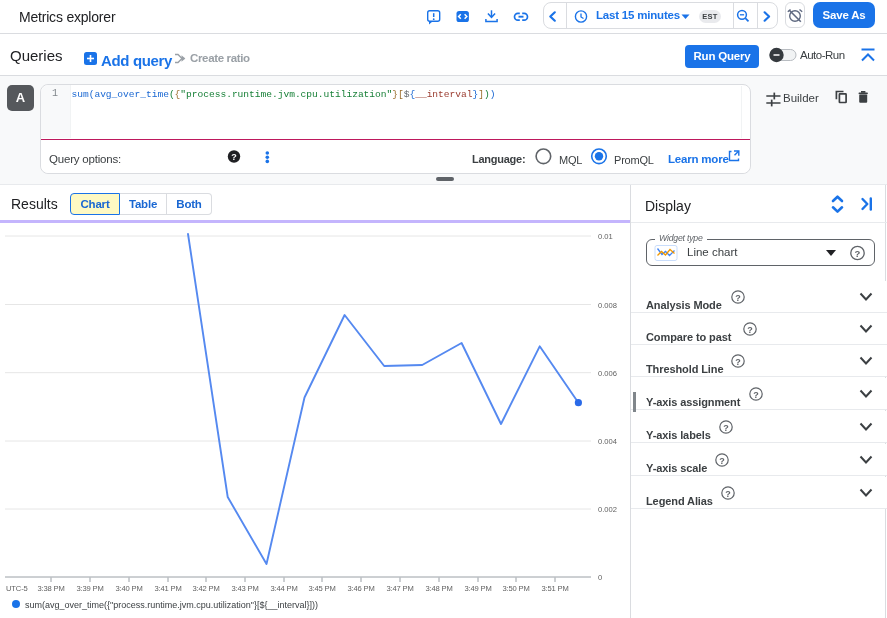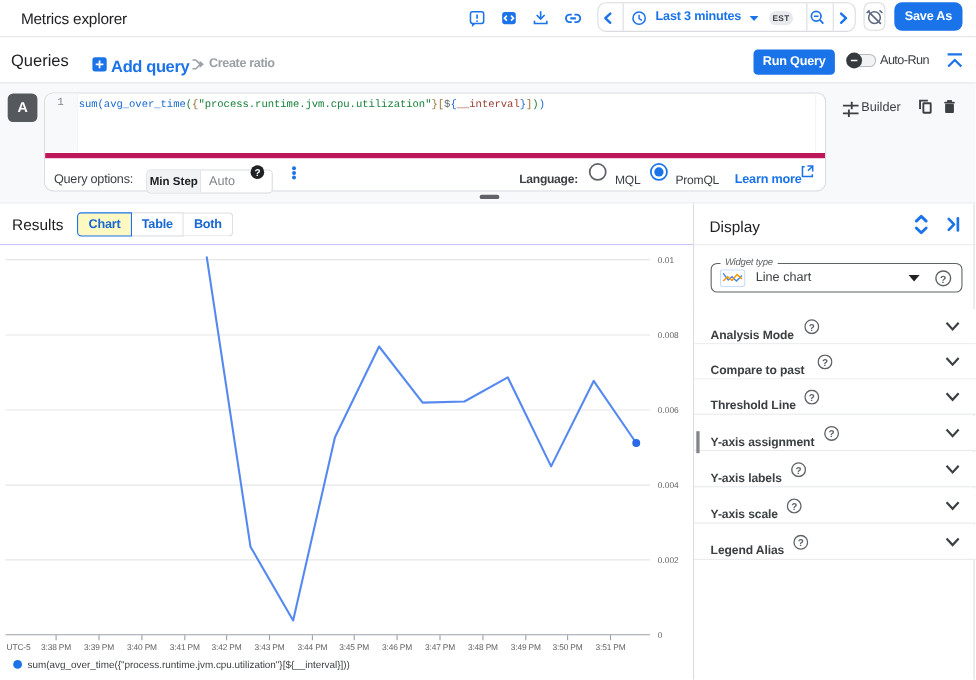--- a/index.html
+++ b/index.html
@@ -22,26 +22,26 @@
   .cratio { position:absolute; left:190px; top:52px; font-size:11.5px; letter-spacing:-0.35px; font-weight:bold; color:#9aa0a6; }
   .runq { position:absolute; left:685px; top:45px; width:74px; height:23px; background:#1a73e8; border-radius:4px; color:#fff; font-size:11.5px; letter-spacing:-0.2px; font-weight:bold; text-align:center; line-height:23px; }
   .autorun-label { position:absolute; left:800px; top:49px; font-size:11.5px; letter-spacing:-0.5px; color:#3c4043; }
   
   .qsection { position:absolute; left:0; top:76px; width:887px; height:109px; background:#f8f9fa; border-bottom:1px solid #e8eaed; }
   .abadge { position:absolute; left:7px; top:9px; width:27px; height:26px; background:#55585c; border-radius:5px; color:#fff; font-weight:bold; font-size:13px; text-align:center; line-height:26px; }
   .qcard { position:absolute; left:40px; top:8px; width:711px; height:90px; background:#fff; border:1px solid #dadce0; border-radius:8px; }
   .gutter { position:absolute; left:0; top:0; width:30px; height:53px; background:#f8f9fa; border-right:1px solid #f1f3f4; border-radius:8px 0 0 0; }
   .lineno { position:absolute; left:11px; top:3px; font-size:10px; color:#80868b; font-family:"Liberation Mono", monospace; }
   .codeline { position:absolute; left:30.5px; top:3.5px; font-size:9.6px; font-family:"Liberation Mono", monospace; white-space:pre; letter-spacing:-0.03px; }
-  .qopts { position:absolute; left:0; top:54px; width:709px; height:34px; border-top:5px solid #be185d; background:#fff; border-radius:0 0 8px 8px; }
+  .qopts { position:absolute; left:0; top:54px; width:709px; height:34px; border-top:1px solid #be185d; background:#fff; border-radius:0 0 8px 8px; }
   .minstep { position:absolute; left:92px; top:10px; height:22px; width:115px; border:1px solid #dadce0; border-radius:4px; background:#fff; }
   .builder { position:absolute; left:783px; top:16px; font-size:11.5px; color:#3c4043; }
   .dragpill { position:absolute; left:436px; top:101px; width:18px; height:4px; background:#5f6368; border-radius:2px; }
   
-  .rrow { position:absolute; left:0; top:185px; width:631px; height:38px; background:#fff; border-bottom:1px solid #c4b5fd; }
+  .rrow { position:absolute; left:0; top:185px; width:631px; height:38px; background:#fff; border-bottom:3px solid #c4b5fd; }
   .results-t { position:absolute; left:11px; top:11px; font-size:14px; color:#202124; }
   .seg { position:absolute; left:70px; top:8px; height:22px; display:flex; }
   .seg div { font-size:11.5px; letter-spacing:-0.2px; font-weight:bold; color:#1967d2; line-height:20px; text-align:center; border:1px solid #dadce0; background:#fff; }
   .seg .on { background:#fef9c3; border:1px solid #1a73e8; color:#1967d2; }
   
   .rpanel { position:absolute; left:630px; top:185px; width:257px; height:433px; background:#fff; border-left:1px solid #dadce0;padding-left:44px; }
   .display-t { position:absolute; left:14px; top:13px; font-size:14px; color:#202124; }
   .rphead { position:absolute; left:0; top:37px; width:257px; height:1px; background:#e8eaed; }
   .wtbox { position:absolute; left:15px; top:54px; width:229px; height:27px; border:1px solid #5f6368; border-radius:6px; background:#fff; }
   .wtlabel { position:absolute; left:24px; top:48px; font-size:8.7px; letter-spacing:-0.2px; color:#5f6368; background:#fff; padding:0 4px;font-style:italic; }
@@ -52,21 +52,21 @@
   .chart { position:absolute; left:0; top:223px; width:630px; height:395px; background:#fff; }
 </style>
 </head>
 <body>
 <div class="page">
 
   <div class="topbar"></div>
   <div class="title">Metrics explorer</div>
   <div class="tgroup">
     <div class="tsep" style="left:22px;"></div>
-    <div style="position:absolute;left:52px;top:6px;font-size:11.5px;letter-spacing:-0.2px;font-weight:bold;color:#1a73e8;">Last 3 minutes</div>
+    <div style="position:absolute;left:52px;top:6px;font-size:11.5px;letter-spacing:-0.2px;font-weight:bold;color:#1a73e8;">Last 15 minutes</div>
     <div class="estchip">EST</div>
     <div class="tsep" style="left:189px;"></div>
     <div class="tsep" style="left:213px;"></div>
   </div>
   <div class="bellbox"></div>
   <div class="saveas">Save As</div>
   <div id="topicons">
   <svg class="abs" style="left:0;top:0;z-index:5;" width="887" height="225" viewBox="0 0 887 225">
 
     <g>
@@ -194,24 +194,20 @@
   <div class="qsection">
     <div class="abadge">A</div>
     <div class="qcard">
       <div class="gutter">
           <div class="lineno">1</div>
         </div>
       <div class="abs" style="left:700px;top:1px;width:1px;height:52px;background:#f1f3f4;"></div>
       <div class="codeline" id="code"><span style="color:#1967d2">sum(avg_over_time</span><span style="color:#188038">(</span><span style="color:#9c6e2e">{</span><span style="color:#188038">"process.runtime.jvm.cpu.utilization"</span><span style="color:#9c6e2e">}[</span><span style="color:#5f6368">$</span><span style="color:#1967d2">{</span><span style="color:#9a3b2f">__interval</span><span style="color:#1967d2">}</span><span style="color:#9c6e2e">]</span><span style="color:#188038">)</span><span style="color:#1967d2">)</span></div>
       <div class="qopts">
         <div style="position:absolute;left:8px;top:13px;font-size:11.5px;letter-spacing:-0.2px;color:#3c4043;">Query options:</div>
-        <div class="minstep">
-          <div style="position:absolute;left:0;top:0;width:49px;height:20px;background:#f1f3f4;border-right:1px solid #dadce0;border-radius:3px 0 0 3px;font-size:10.5px;font-weight:bold;color:#202124;text-align:center;line-height:20px;">Min Step</div>
-          <div style="position:absolute;left:49px;top:0;width:40px;height:20px;font-size:11.5px;color:#80868b;line-height:20px;padding-left:7px;">Auto</div>
-        </div>
         <div id="qopt-icons"></div>
         <div style="position:absolute;left:431px;top:13px;font-size:11px;letter-spacing:-0.25px;font-weight:bold;color:#3c4043;">Language:</div>
         <div style="position:absolute;left:518px;top:13.5px;font-size:11px;letter-spacing:-0.2px;color:#3c4043;">MQL</div>
         <div style="position:absolute;left:573px;top:13.5px;font-size:11px;letter-spacing:-0.2px;color:#3c4043;">PromQL</div>
         <div style="position:absolute;left:627px;top:13px;font-size:11.5px;letter-spacing:-0.2px;font-weight:bold;color:#1a73e8;">Learn more</div>
       </div>
     </div>
     <div class="builder">Builder</div>
     <div class="dragpill"></div>
   </div>

